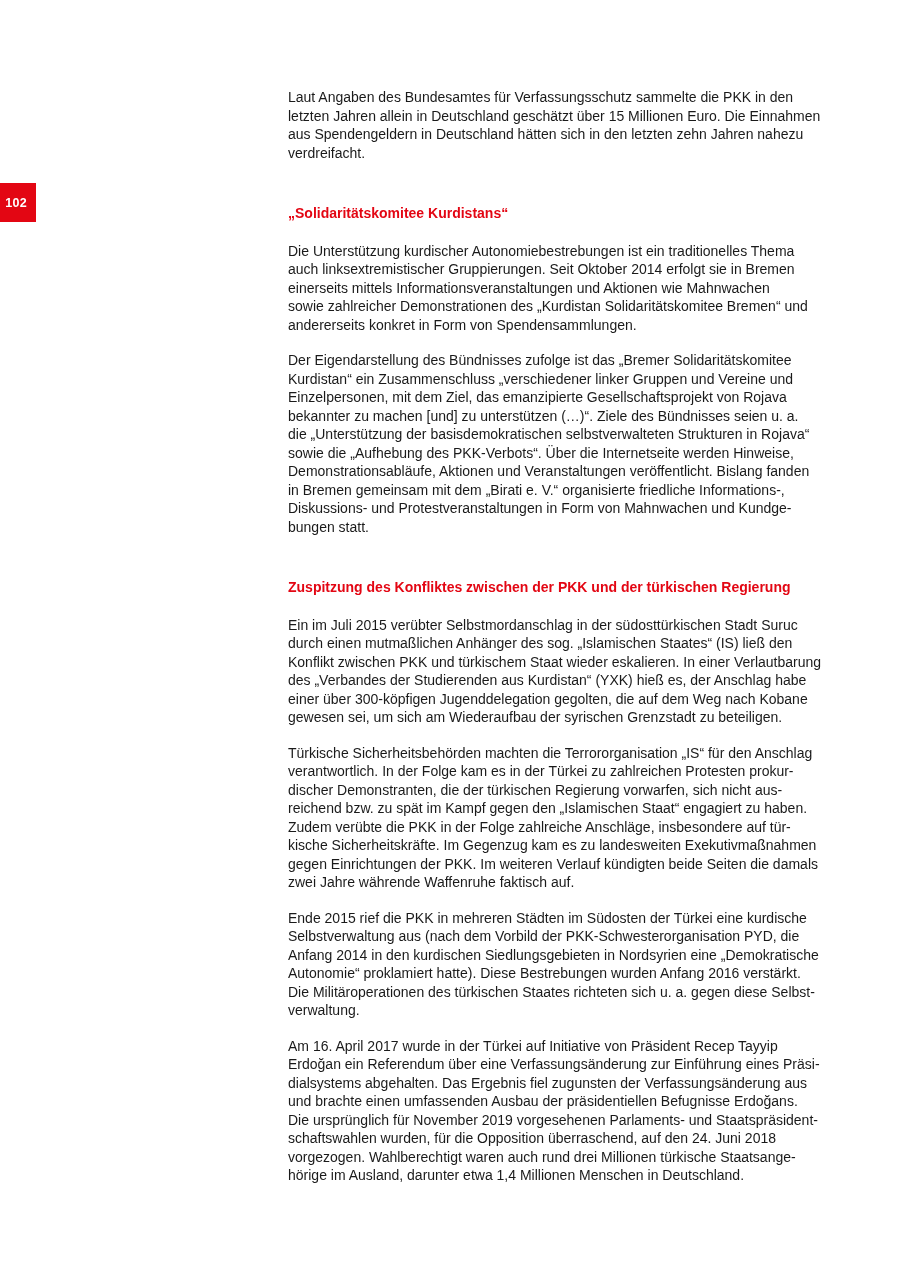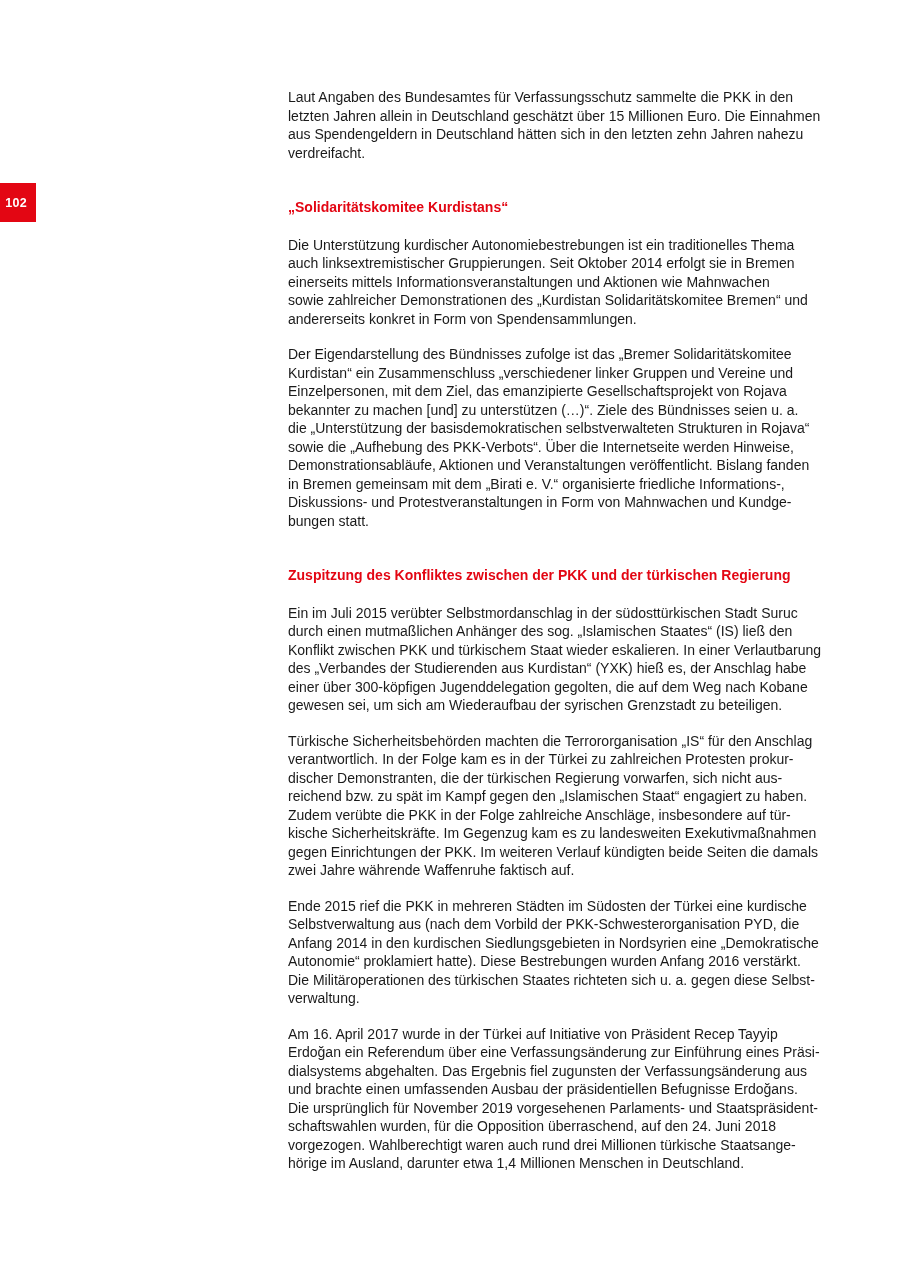--- a/index.html
+++ b/index.html
@@ -42,21 +42,21 @@
     justify-content: space-between;
   }
   .para {
     margin: 0 0 17px 0;
     font-size: 14px;
     line-height: 18.5px;
     color: #1a1a1a;
     white-space: pre-line;
   }
   .heading {
-    margin: 19px 0 19px 0;
+    margin: 25px 0 19px 0;
     font-size: 14px;
     line-height: 18.5px;
     font-weight: bold;
     color: #E30613;
     white-space: pre-line;
   }
 </style>
 </head>
 <body>
 

